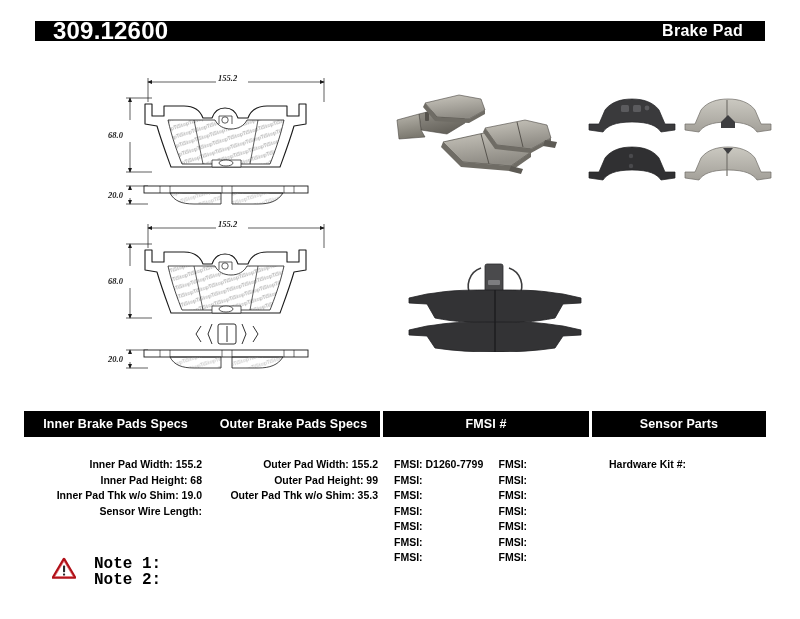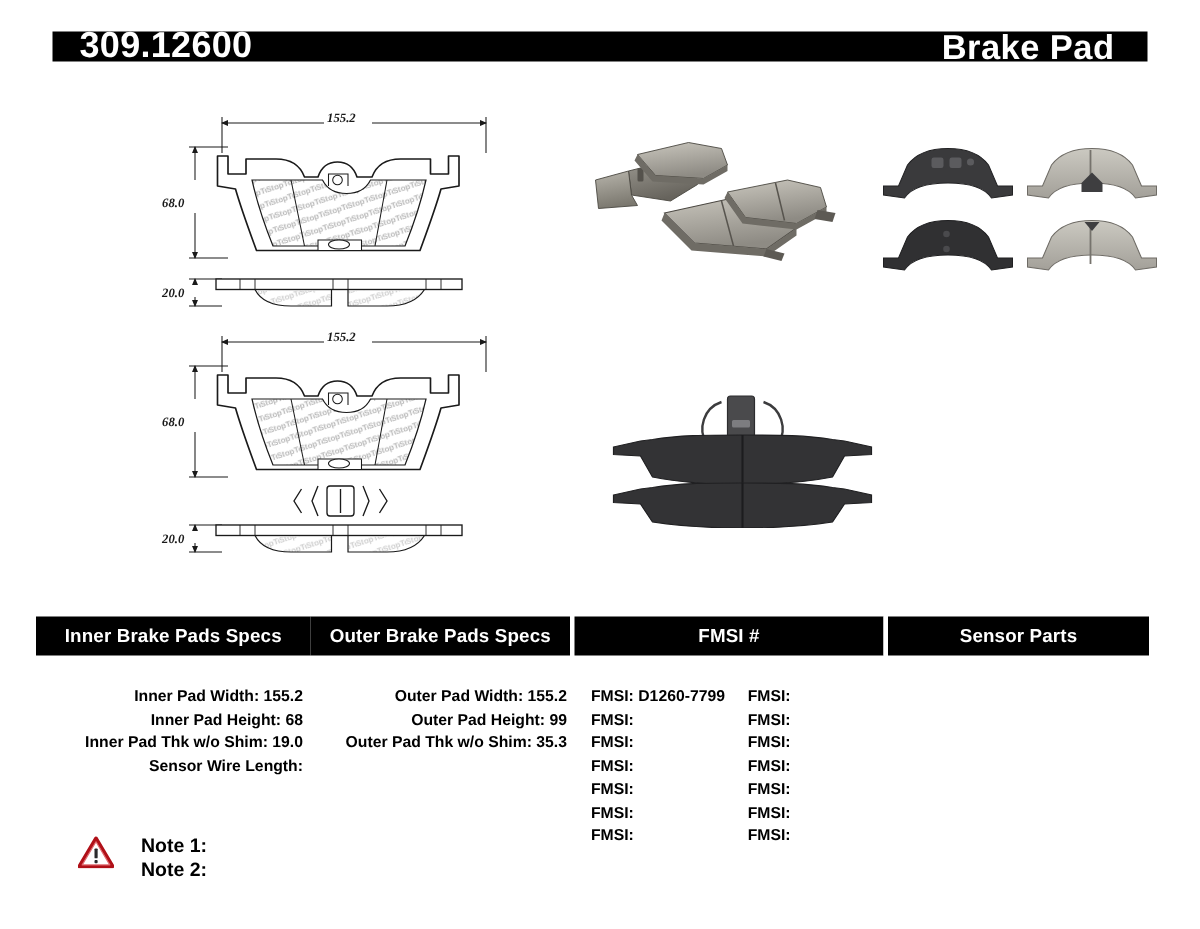--- a/index.html
+++ b/index.html
@@ -33,21 +33,21 @@
   }
   .header-part-number {
     color: #ffffff;
     font-size: 24px;
     font-weight: bold;
     letter-spacing: 0.2px;
     line-height: 1;
   }
   .header-title {
     color: #ffffff;
-    font-size: 23px;
+    font-size: 16px;
     font-weight: bold;
     letter-spacing: 0.3px;
     line-height: 1;
   }
 
   
   .drawings {
     position: absolute;
     left: 108px;
     top: 68px;
@@ -135,24 +135,25 @@
   .notes {
     position: absolute;
     left: 52px;
     top: 556px;
     display: flex;
     align-items: flex-start;
   }
   .warn-icon { width: 24px; height: 22px; flex: 0 0 24px; margin-top: 1px; }
   .notes-text { margin-left: 18px; }
   .note-line {
-    font-size: 13px;
+    font-size: 16px;
     font-weight: bold;
     line-height: 16px;
     white-space: nowrap;
+    font-family: Liberation Mono, monospace;
   }
 </style>
 </head>
 <body>
 
 <div class="header-bar">
   <span class="header-part-number">309.12600</span>
   <span class="header-title">Brake Pad</span>
 </div>
 
@@ -438,20 +439,23 @@
         <div class="fmsi-line">FMSI:</div>
         <div class="fmsi-line">FMSI:</div>
         <div class="fmsi-line">FMSI:</div>
         <div class="fmsi-line">FMSI:</div>
         <div class="fmsi-line">FMSI:</div>
         <div class="fmsi-line">FMSI:</div>
         <div class="fmsi-line">FMSI:</div>
       </div>
     </div>
 
+    <div class="body-col body-rel">
+      <div class="rel-line">Hardware Kit #:</div>
+    </div>
   </div>
 </div>
 
 <div class="notes">
   <svg class="warn-icon" viewBox="0 0 24 22">
     <path d="M12,2 L23,20.5 L1,20.5 Z" fill="#ffffff" stroke="#b01018" stroke-width="2.6" stroke-linejoin="round"></path>
     <path d="M12,4.2 L21.2,19.6 L2.8,19.6 Z" fill="#ffffff" stroke="#e06a70" stroke-width="0.8" stroke-linejoin="round"></path>
     <rect x="11" y="8.6" width="2.1" height="6.6" rx="0.6" fill="#2a2a2c"></rect>
     <rect x="11" y="16.4" width="2.1" height="2.1" rx="0.6" fill="#2a2a2c"></rect>
   </svg>

